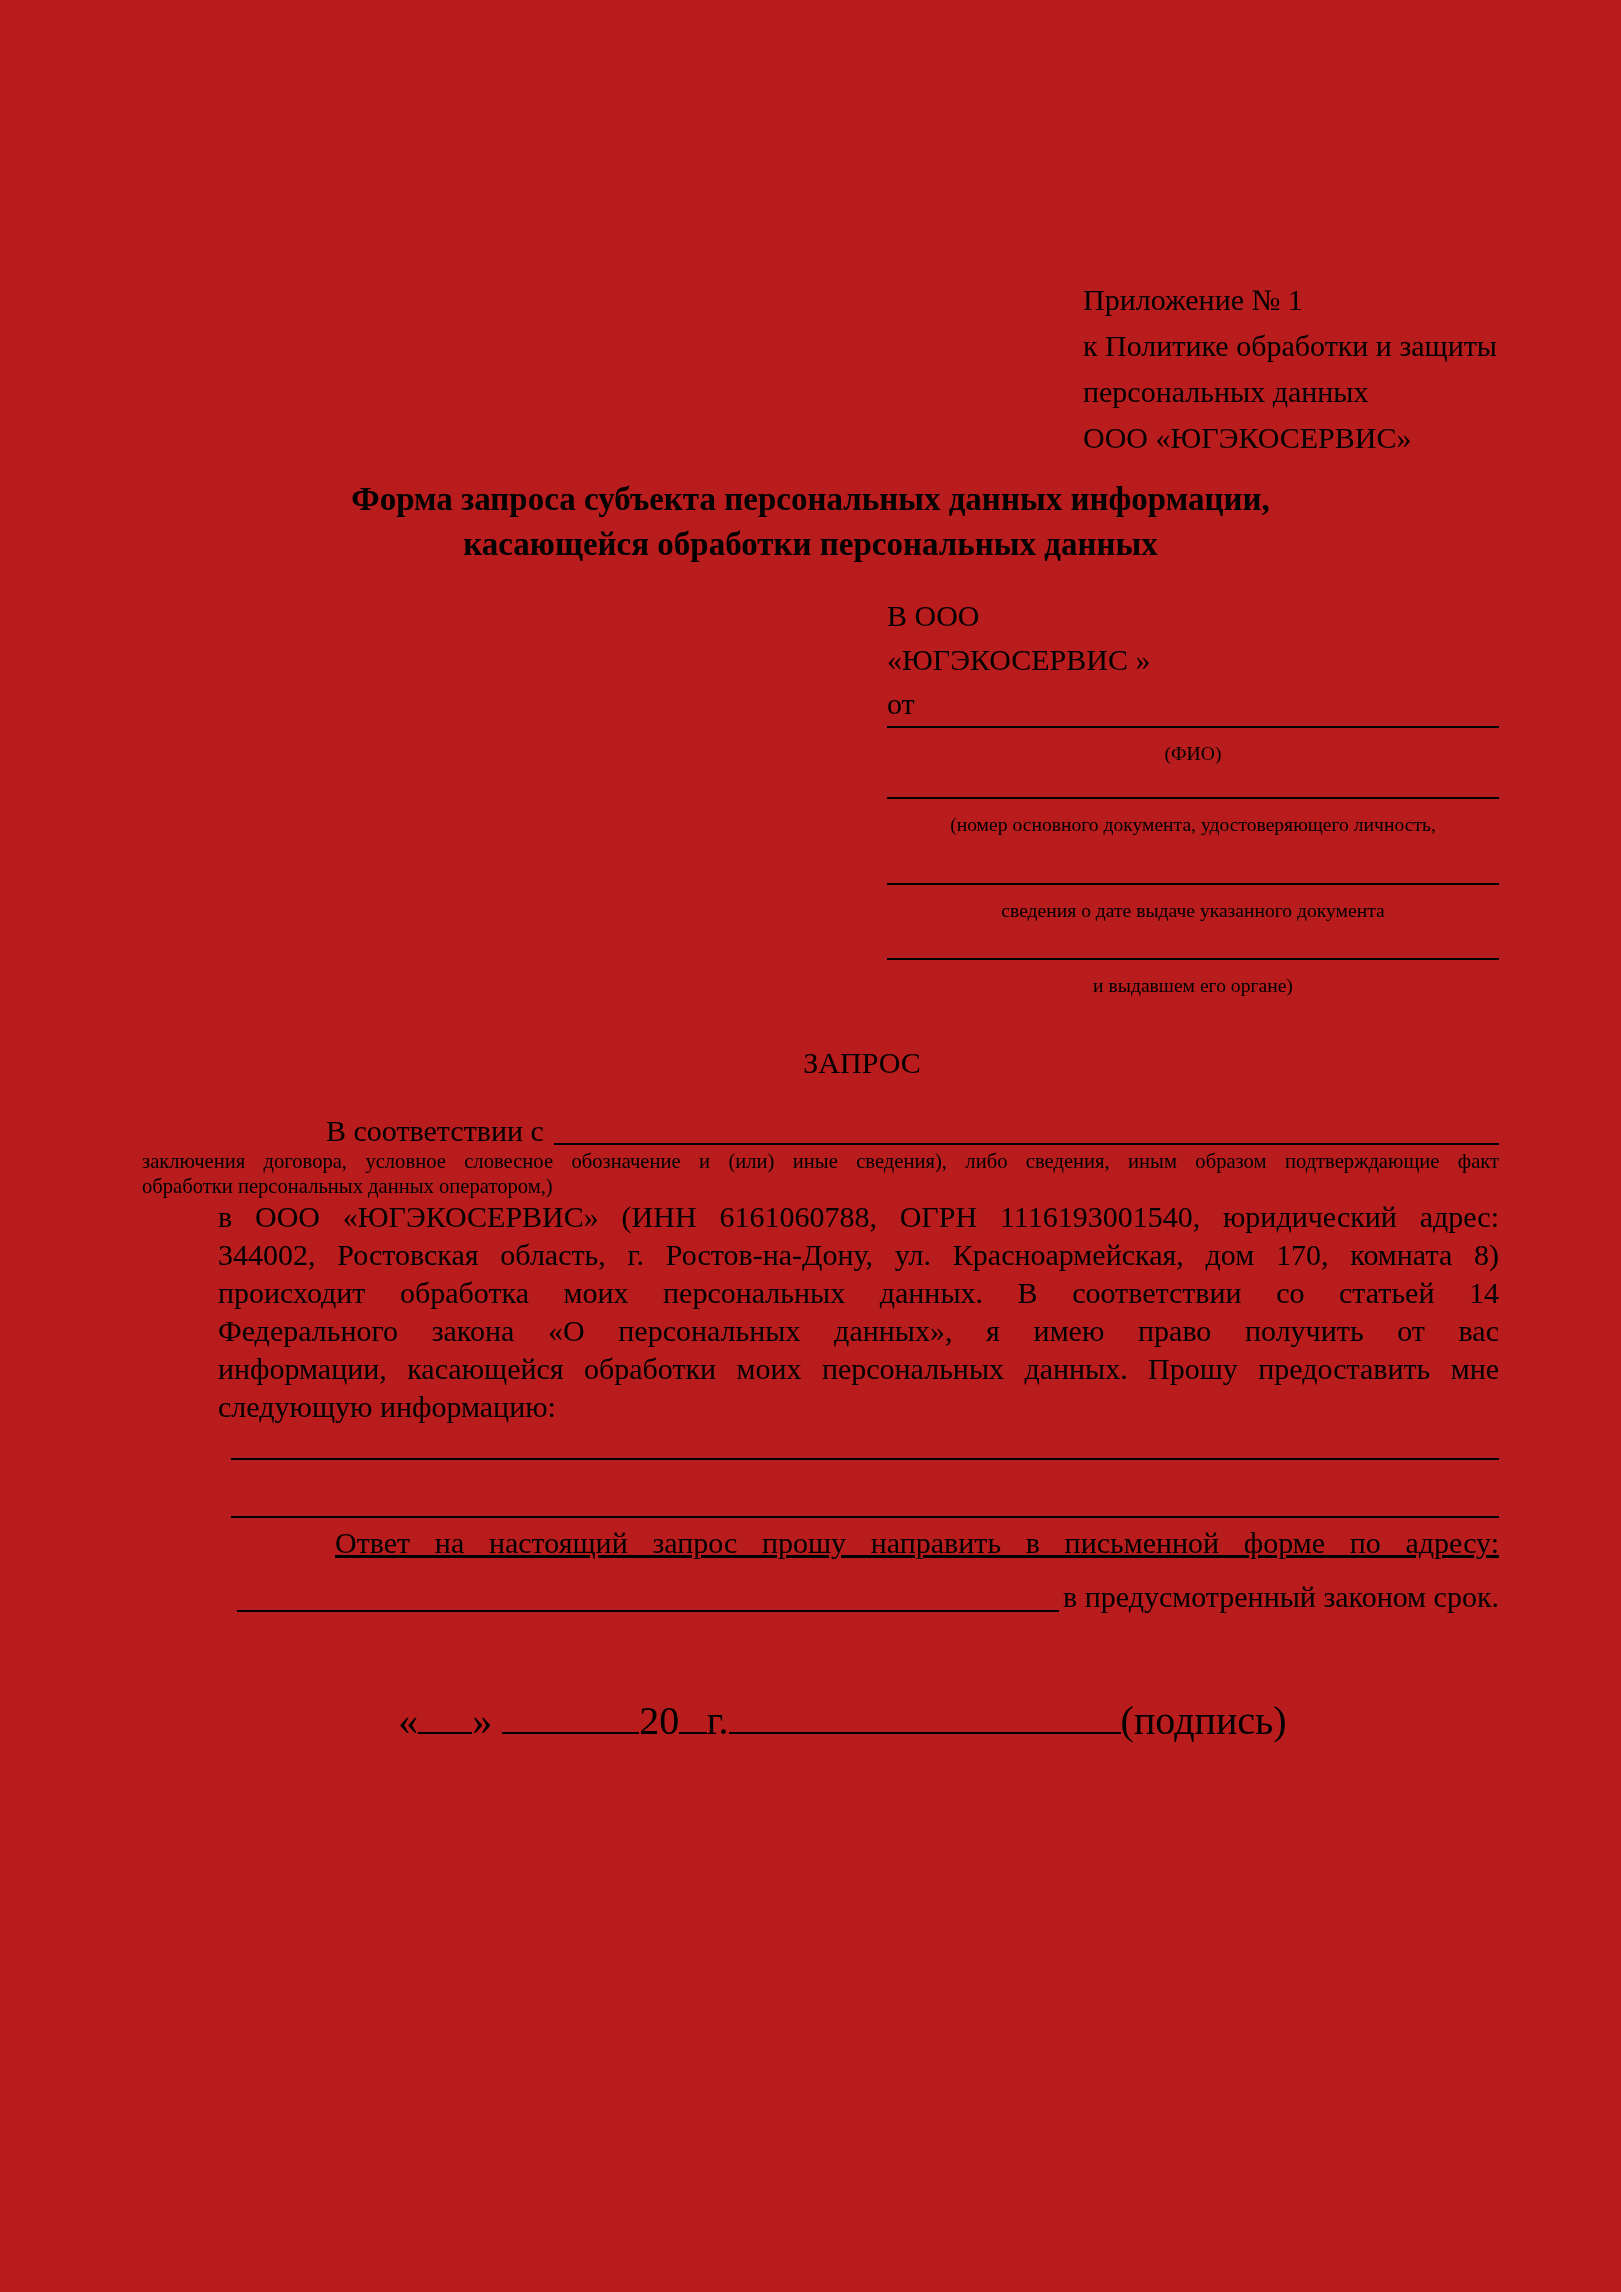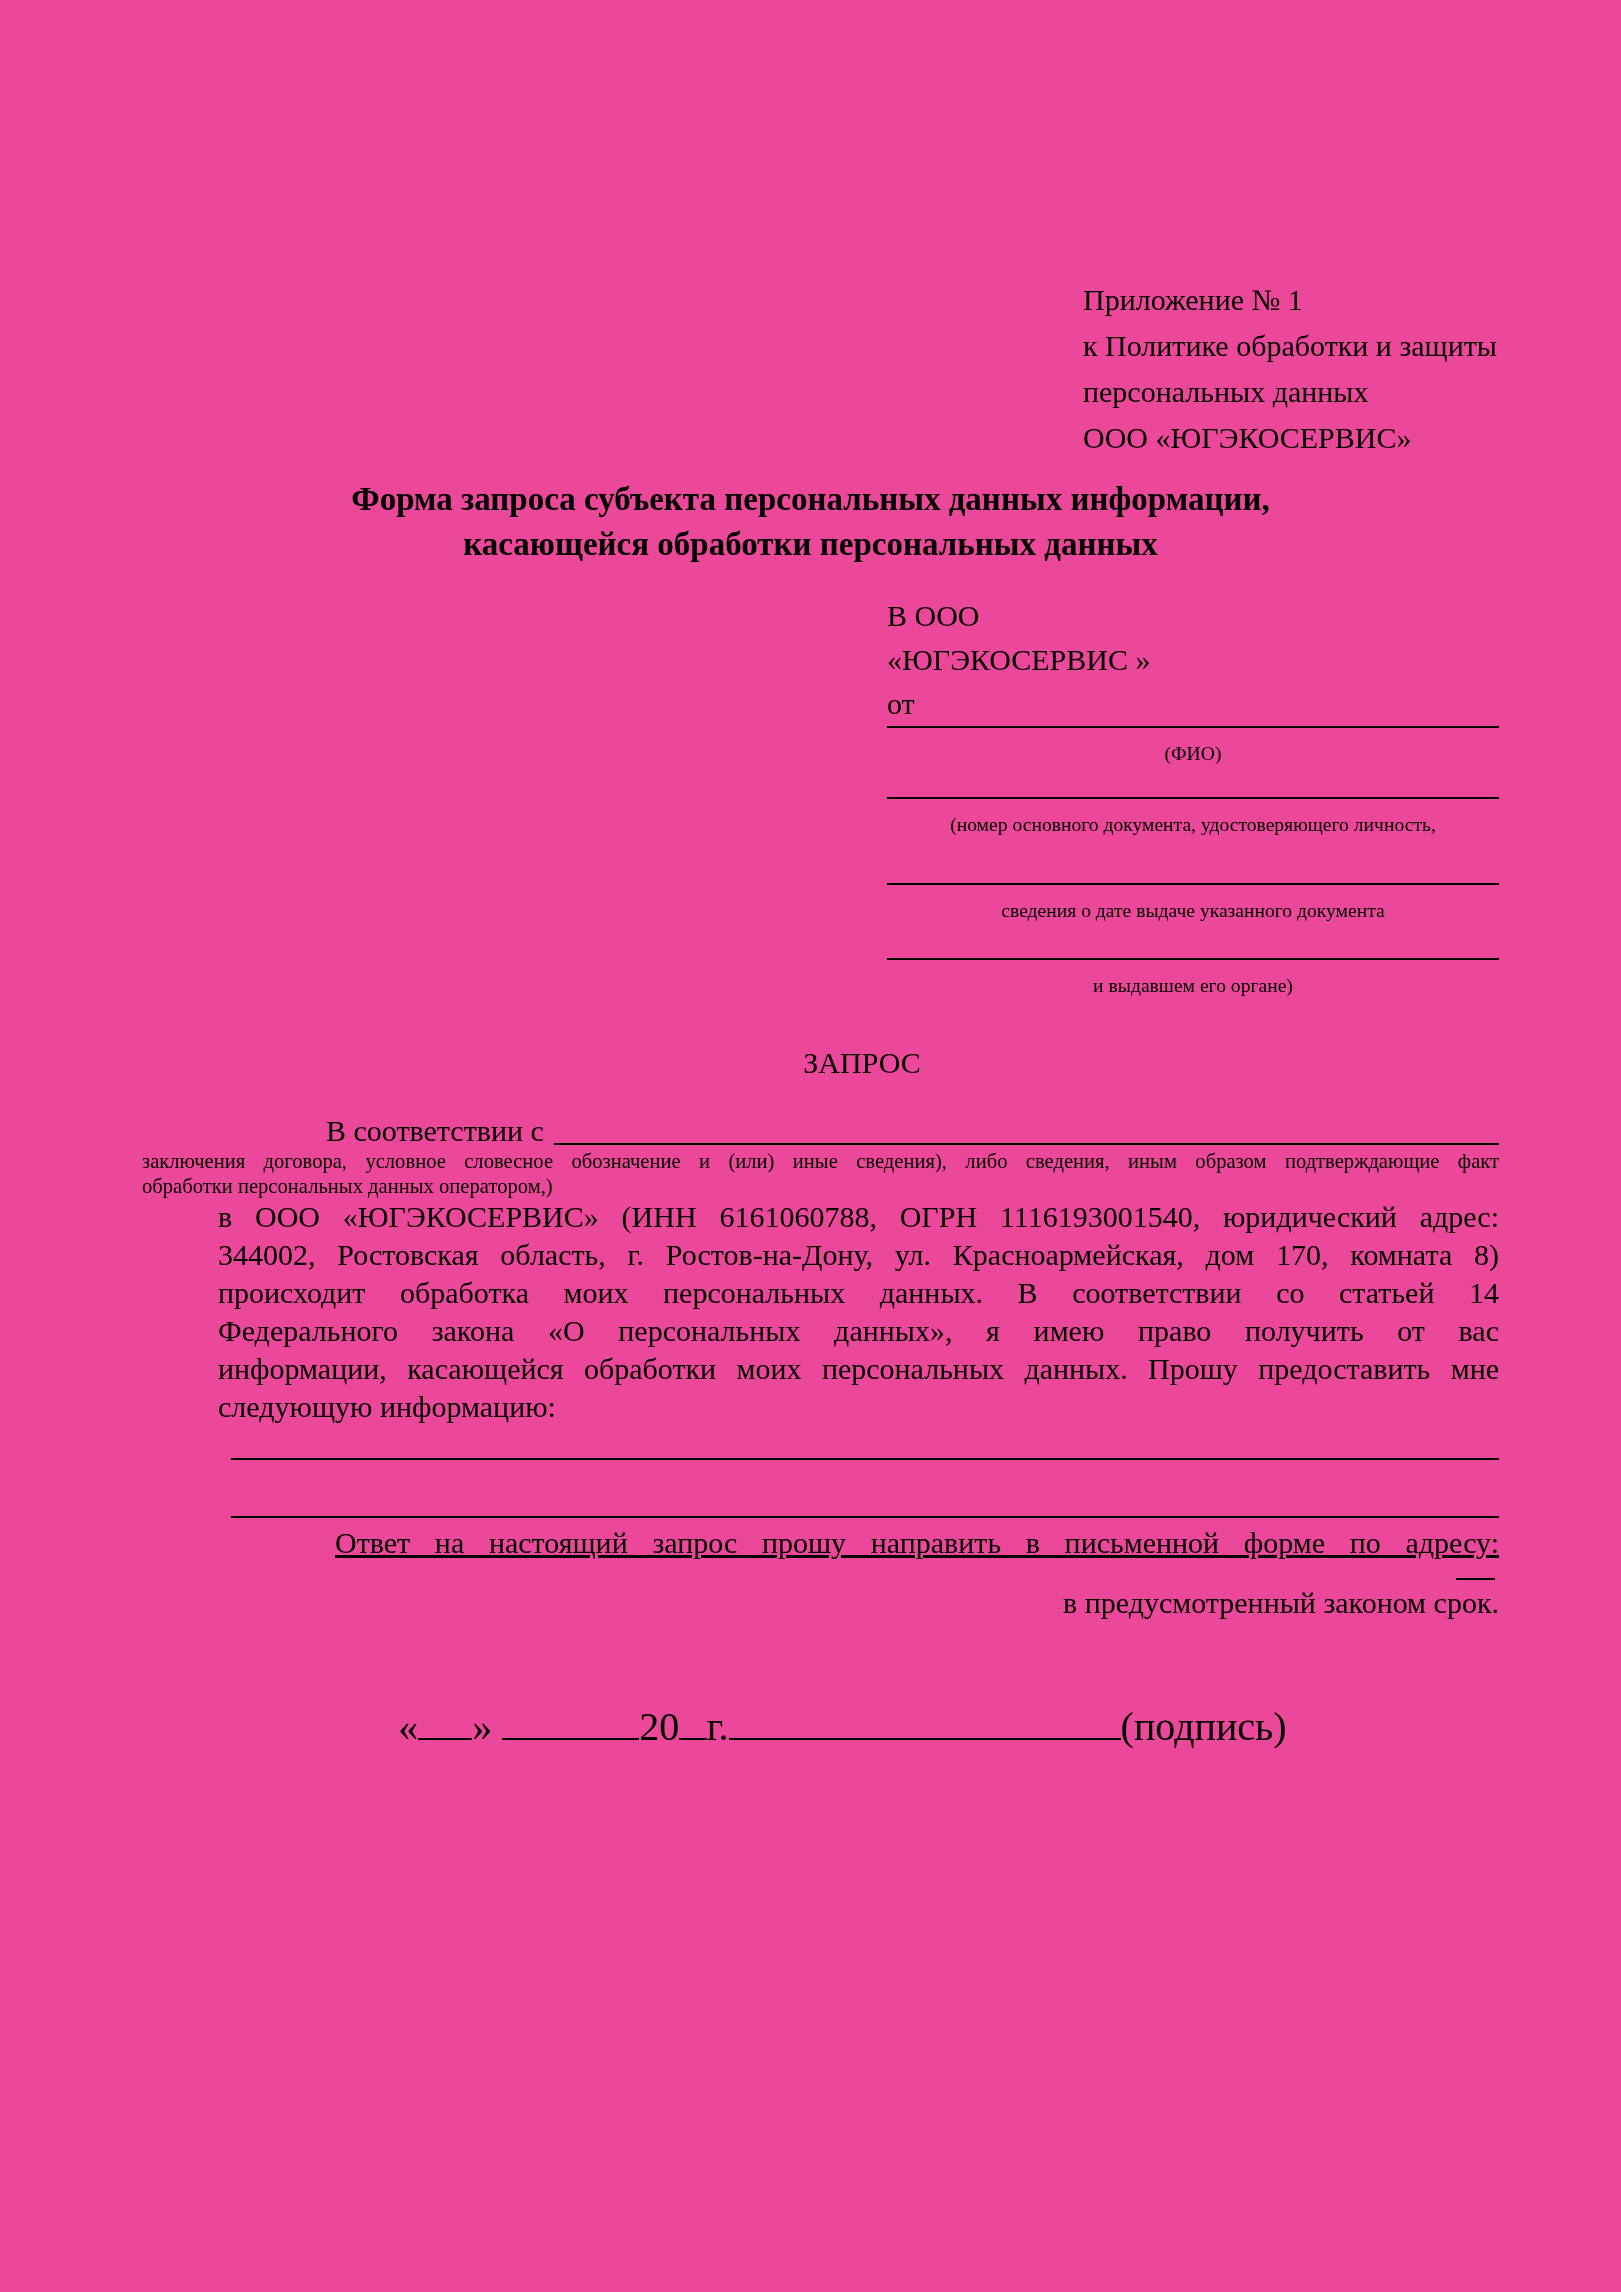--- a/index.html
+++ b/index.html
@@ -1,20 +1,20 @@
 <!DOCTYPE html>
 <html><head>
 <meta charset="utf-8">
 <style>
   html, body { margin: 0; padding: 0; background: #ffffff; }
   .page {
     position: relative;
     width: 1621px;
     height: 2293px;
-    background: #ec4899;
+    background: #b91c1c;
     color: #000000;
     font-family: "Liberation Serif", "DejaVu Serif", serif;
     overflow: hidden;
   }
   
   .appendix {
     padding-top: 277px;
     margin-left: 1083px;
     margin-right: 59px;
     font-size: 30px;
@@ -111,21 +111,20 @@
   }
   .address-row {
     margin-top: 15.7px;
     margin-left: 237px;
     margin-right: 122px;
     display: flex;
     align-items: flex-end;
     font-size: 30px;
     line-height: 38px;
     white-space: nowrap;
-    flex-direction: column;
   }
   .address-row .fill { margin-left: 0; margin-right: 3.9px; }
   .sig-row {
     margin-top: 86px;
     margin-left: 225px;
     margin-right: 161px;
     display: flex;
     justify-content: center;
     align-items: flex-end;
     font-size: 40px;

